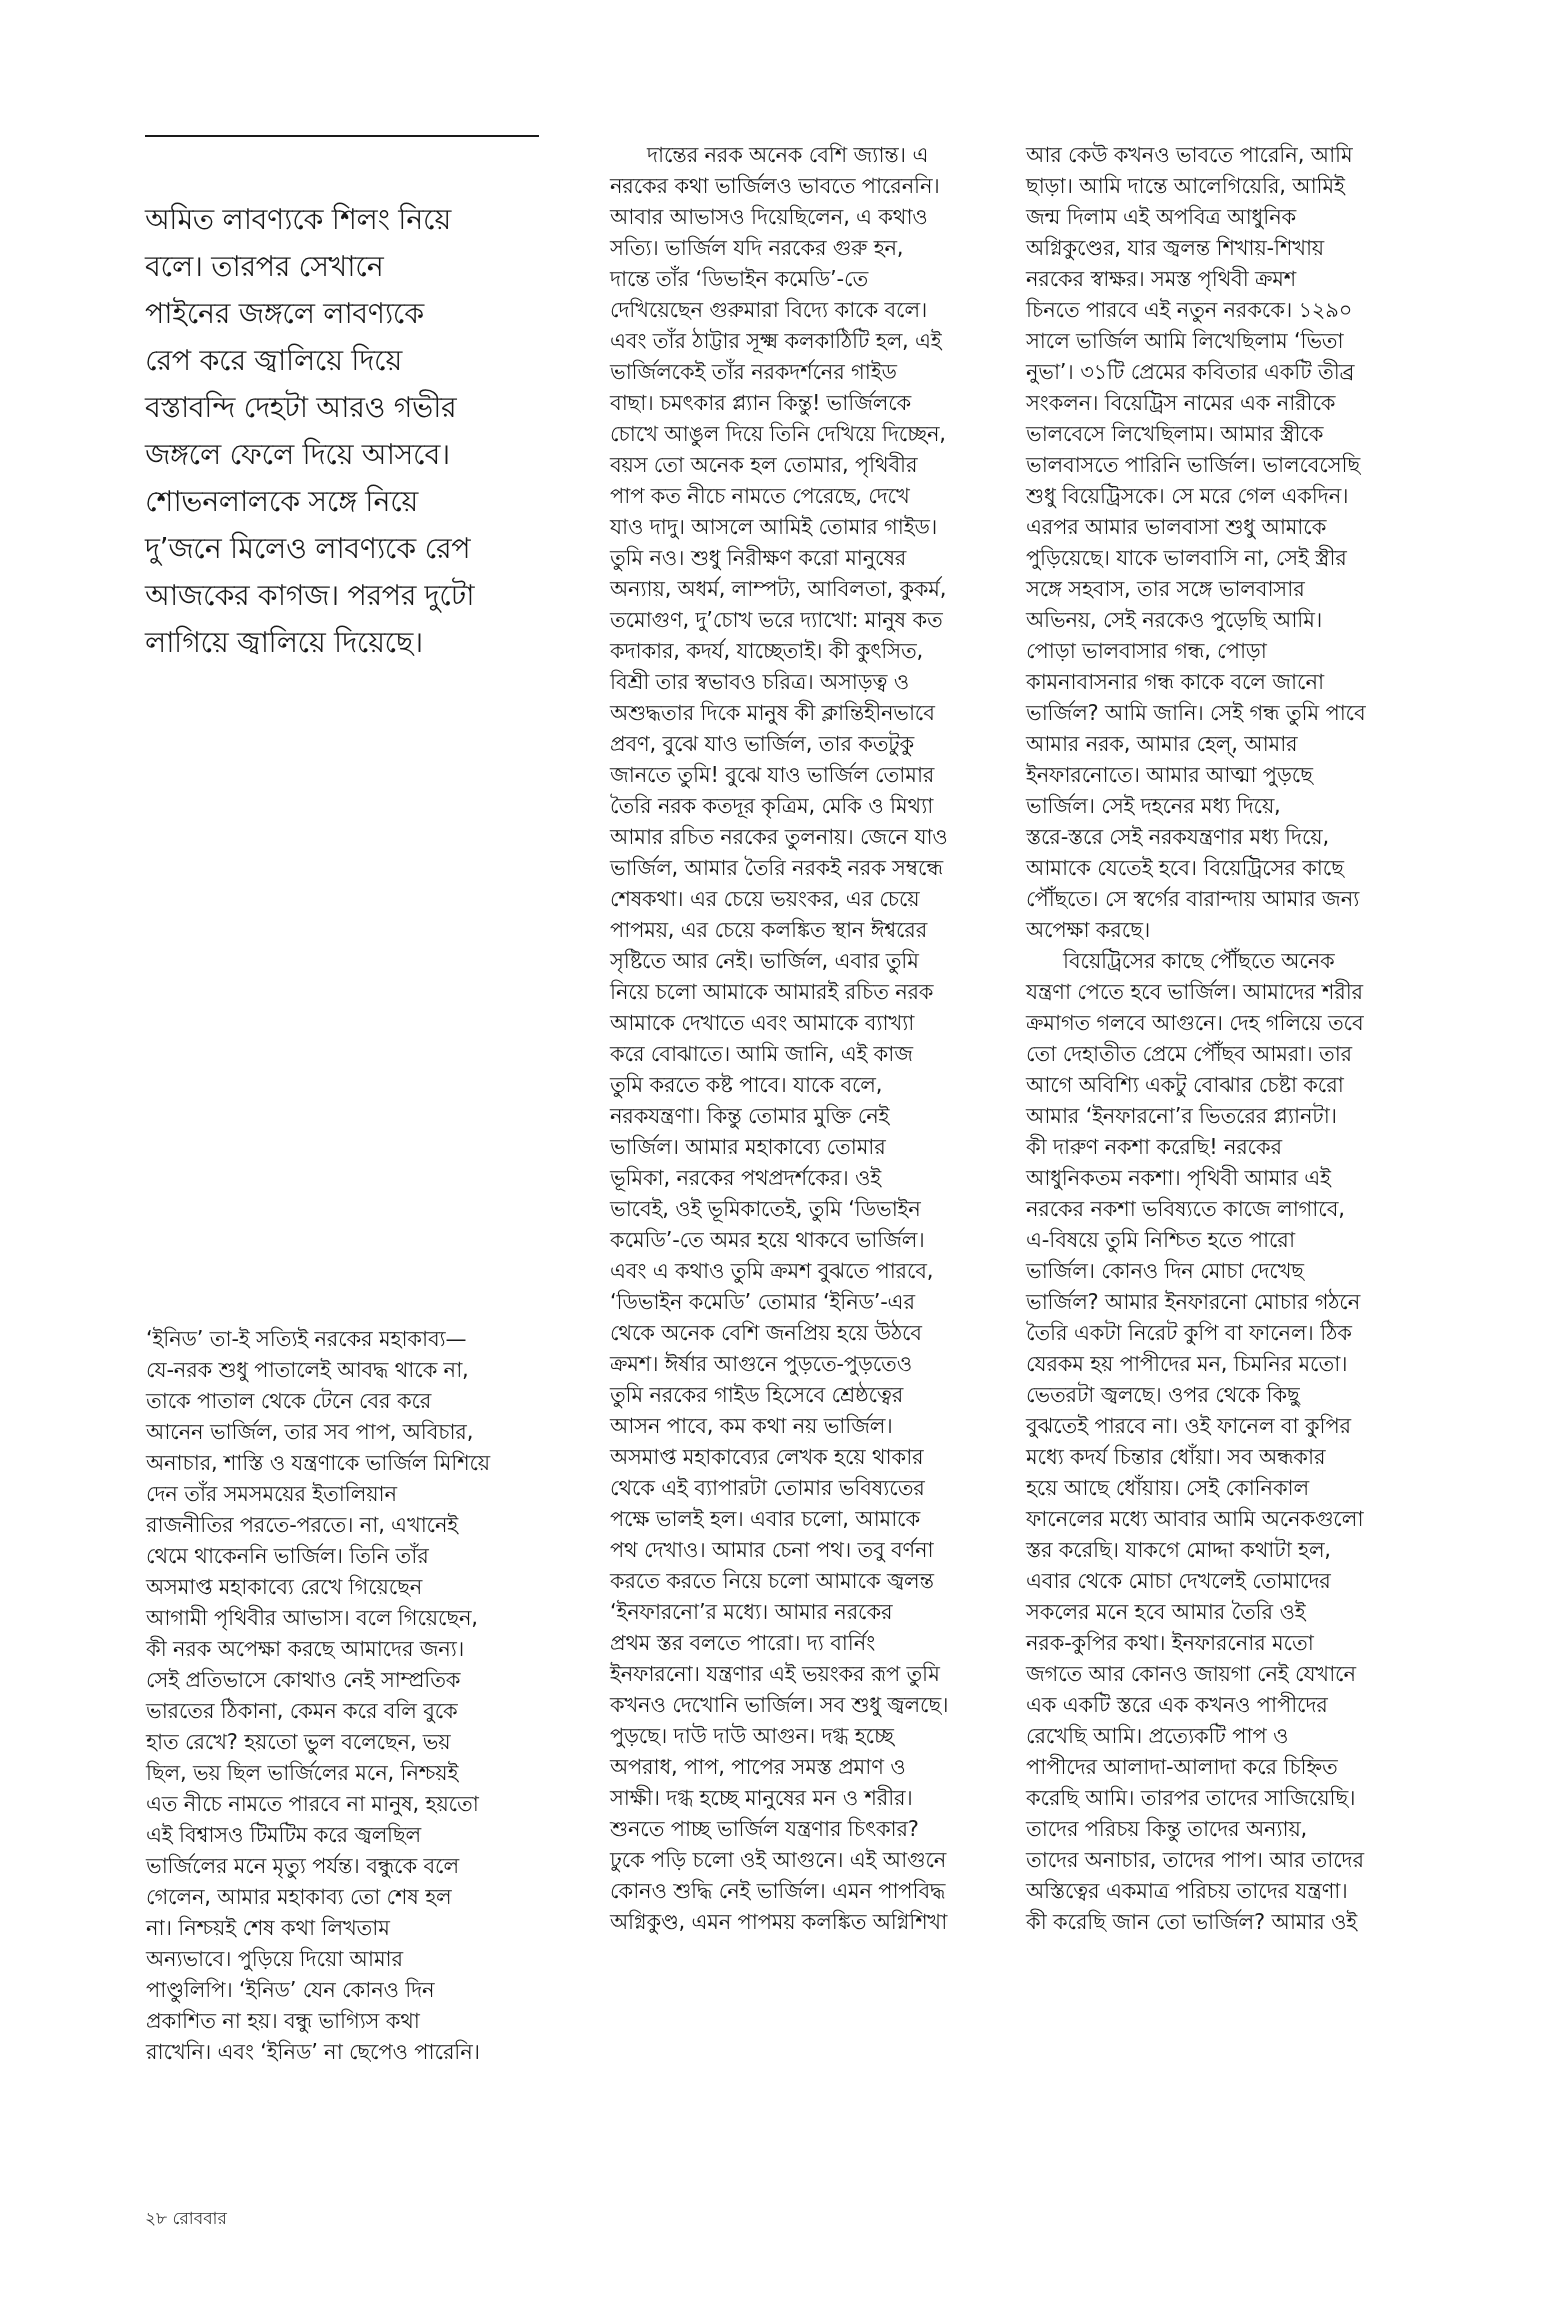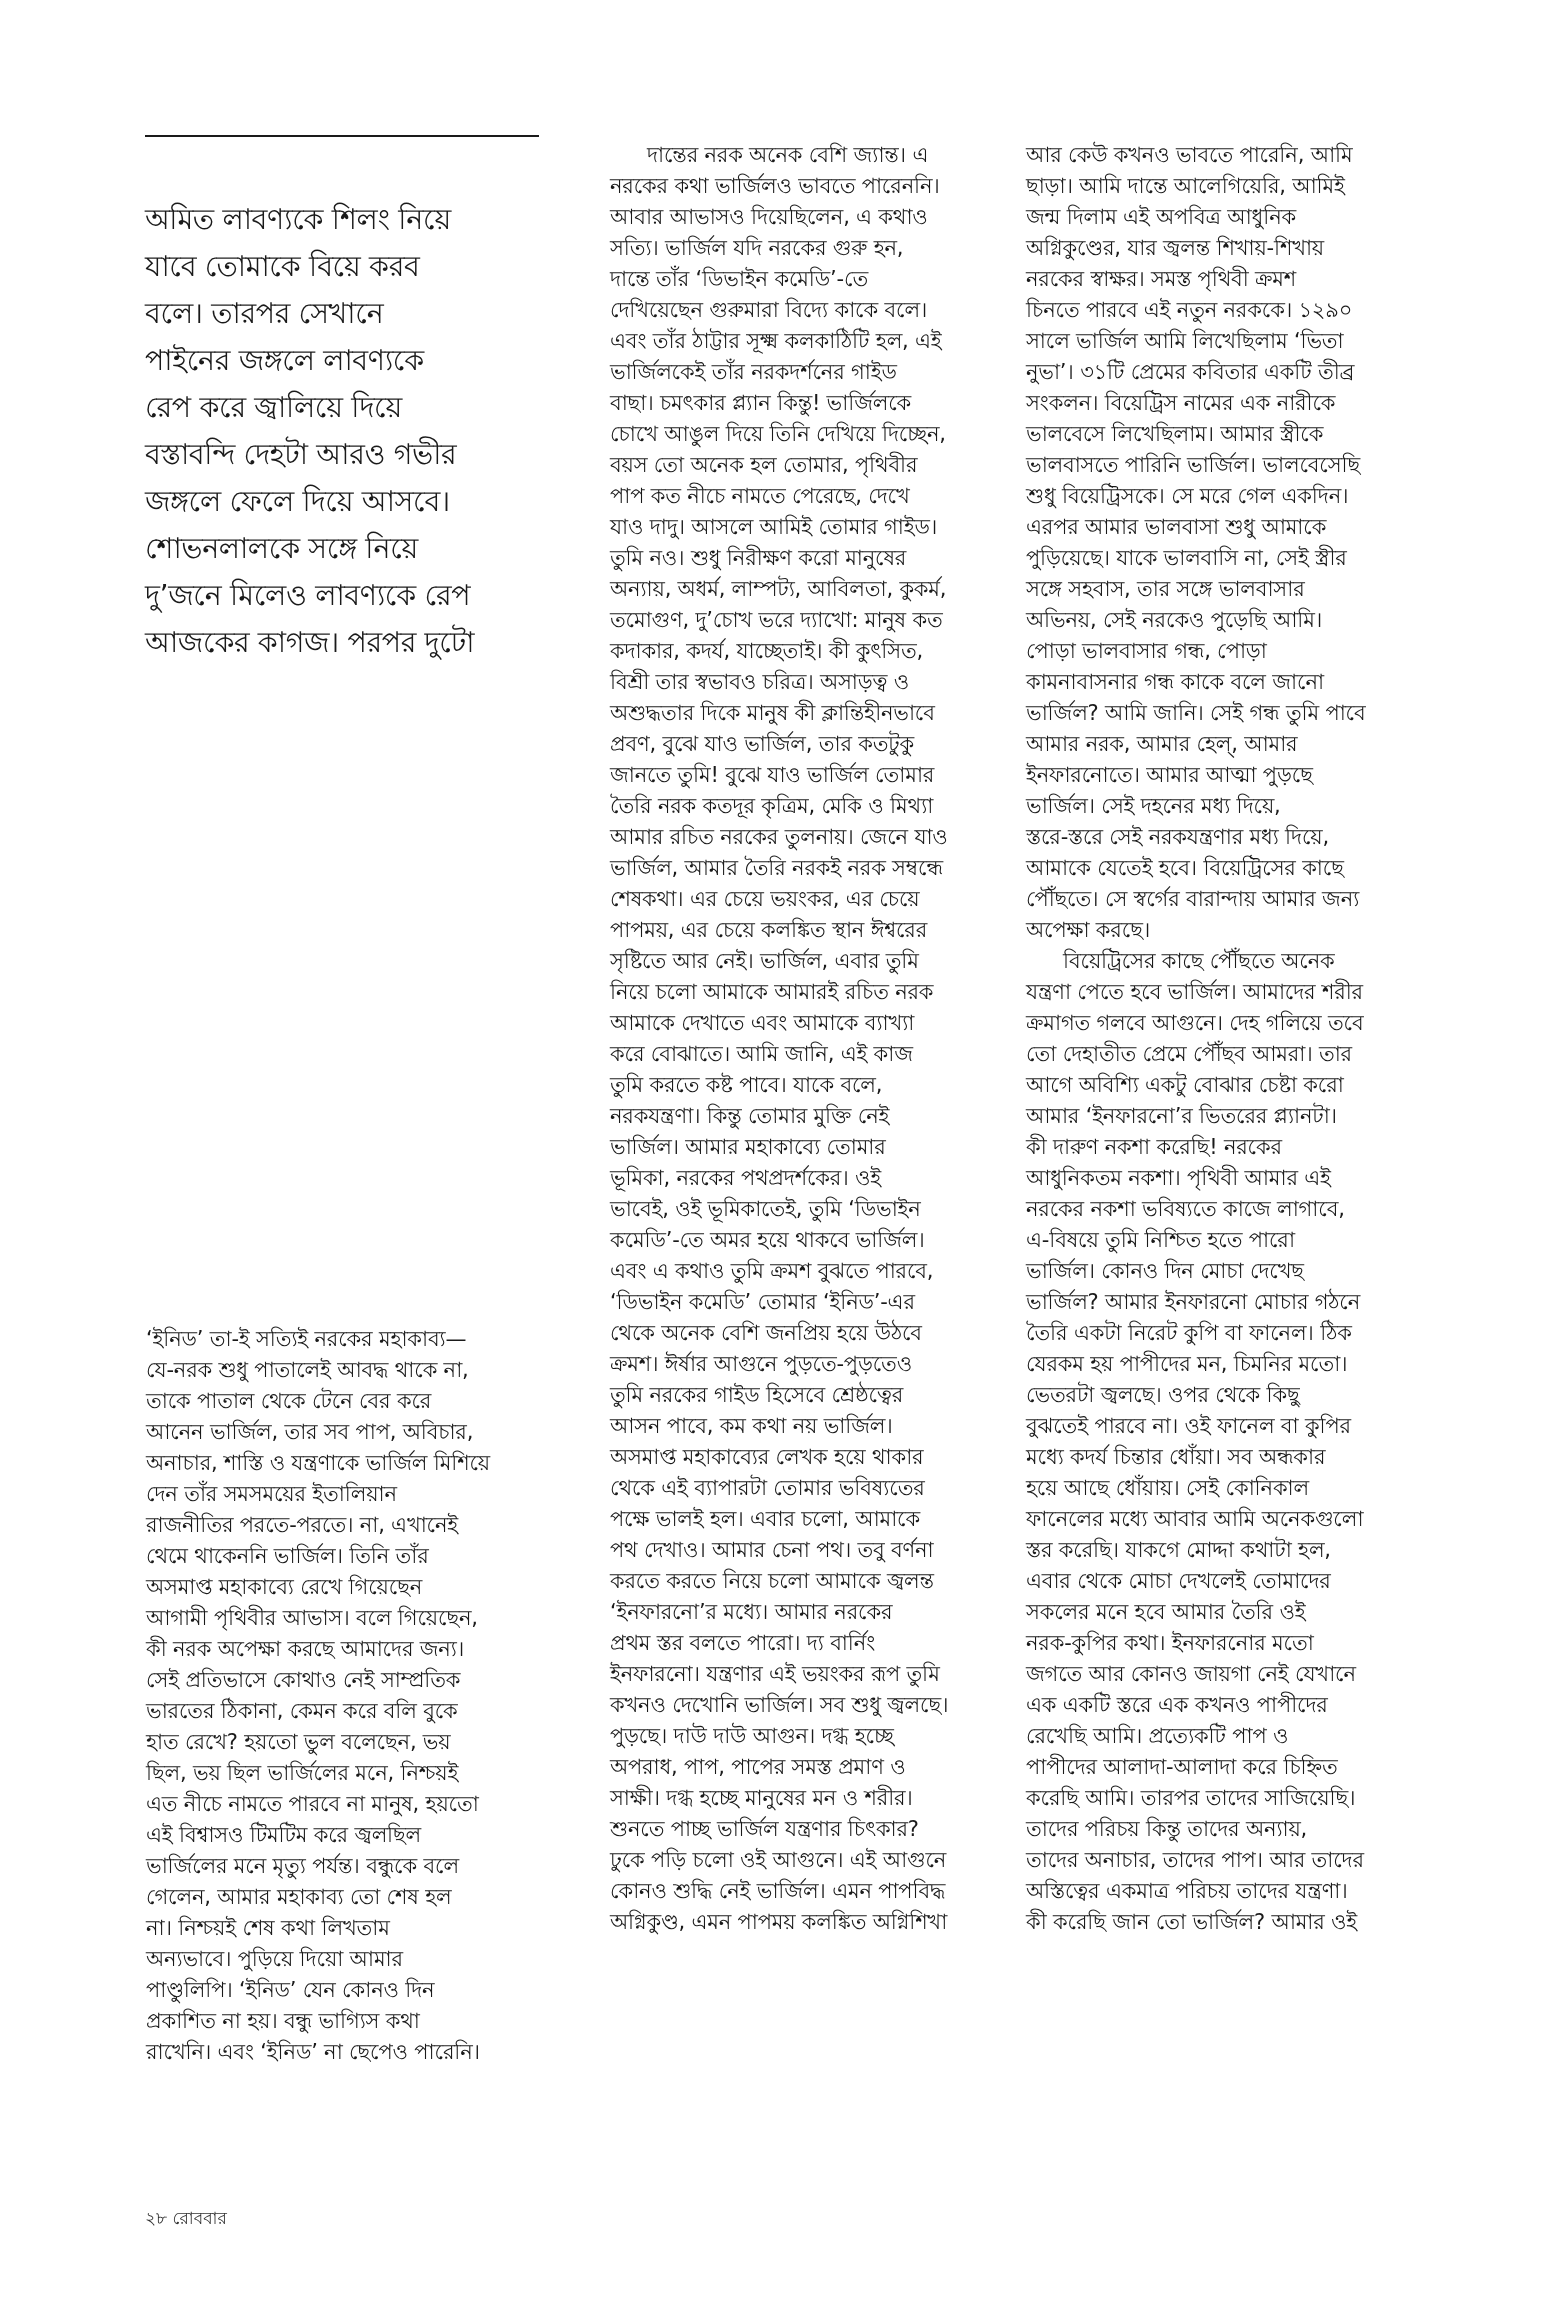--- a/index.html
+++ b/index.html
@@ -32,29 +32,29 @@
   }
   .pq-line { display: block; white-space: nowrap; }
 </style>
 </head>
 <body>
 
 <div class="rule"></div>
 
 <div class="pullquote" id="pq">
     <span class="pq-line">অমিত লাবণ্যকে শিলং নিয়ে</span>
-    <span class="pq-line">যাবে তোমাকে বিয়ে করব</span>
     <span class="pq-line">বলে। তারপর সেখানে</span>
     <span class="pq-line">পাইনের জঙ্গলে লাবণ্যকে</span>
     <span class="pq-line">রেপ করে জ্বালিয়ে দিয়ে</span>
     <span class="pq-line">বস্তাবন্দি দেহটা আরও গভীর</span>
     <span class="pq-line">জঙ্গলে ফেলে দিয়ে আসবে।</span>
     <span class="pq-line">শোভনলালকে সঙ্গে নিয়ে</span>
     <span class="pq-line">দু’জনে মিলেও লাবণ্যকে রেপ</span>
     <span class="pq-line">আজকের কাগজ। পরপর দুটো</span>
+    <span class="pq-line">লাগিয়ে জ্বালিয়ে দিয়েছে।</span>
   </div>
 
 <div class="col col-left" id="colL">
     <span class="ln">‘ইনিড’ তা-ই সত্যিই নরকের মহাকাব্য—</span>
     <span class="ln">যে-নরক শুধু পাতালেই আবদ্ধ থাকে না,</span>
     <span class="ln">তাকে পাতাল থেকে টেনে বের করে</span>
     <span class="ln">আনেন ভার্জিল, তার সব পাপ, অবিচার,</span>
     <span class="ln">অনাচার, শাস্তি ও যন্ত্রণাকে ভার্জিল মিশিয়ে</span>
     <span class="ln">দেন তাঁর সমসময়ের ইতালিয়ান</span>
     <span class="ln">রাজনীতির পরতে-পরতে। না, এখানেই</span>

